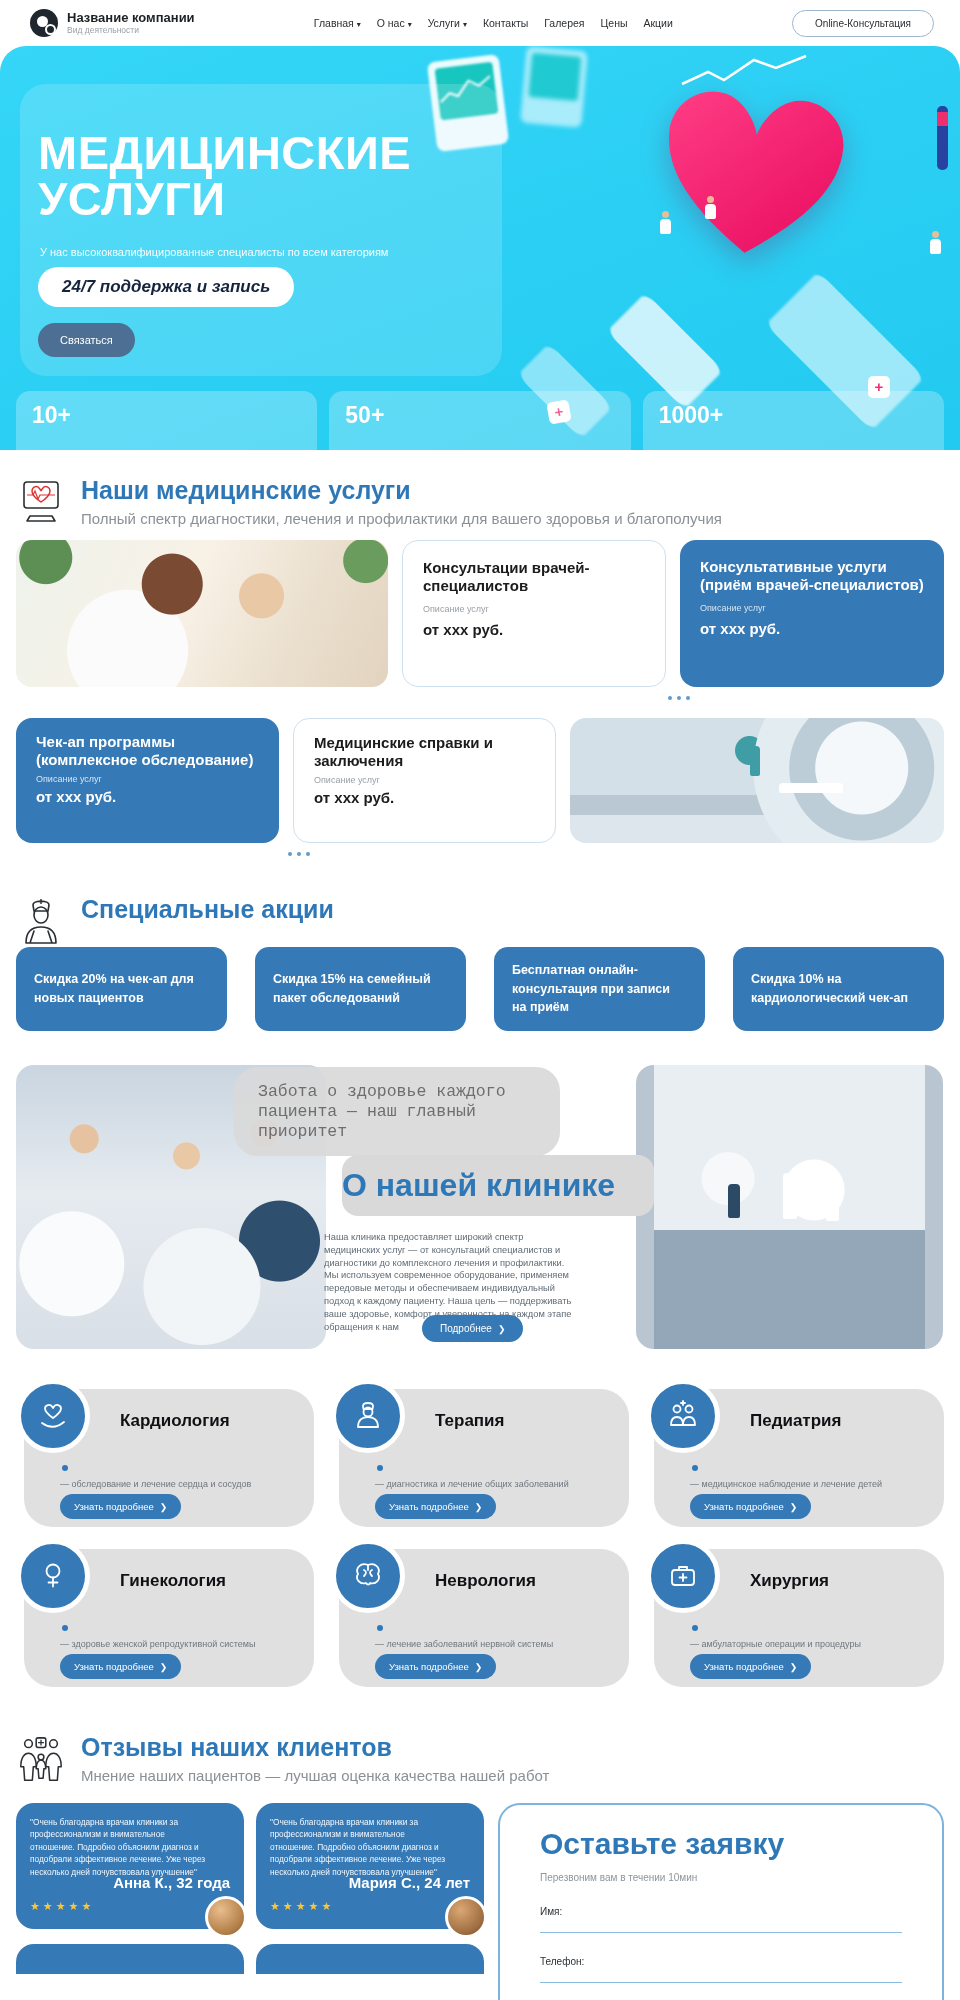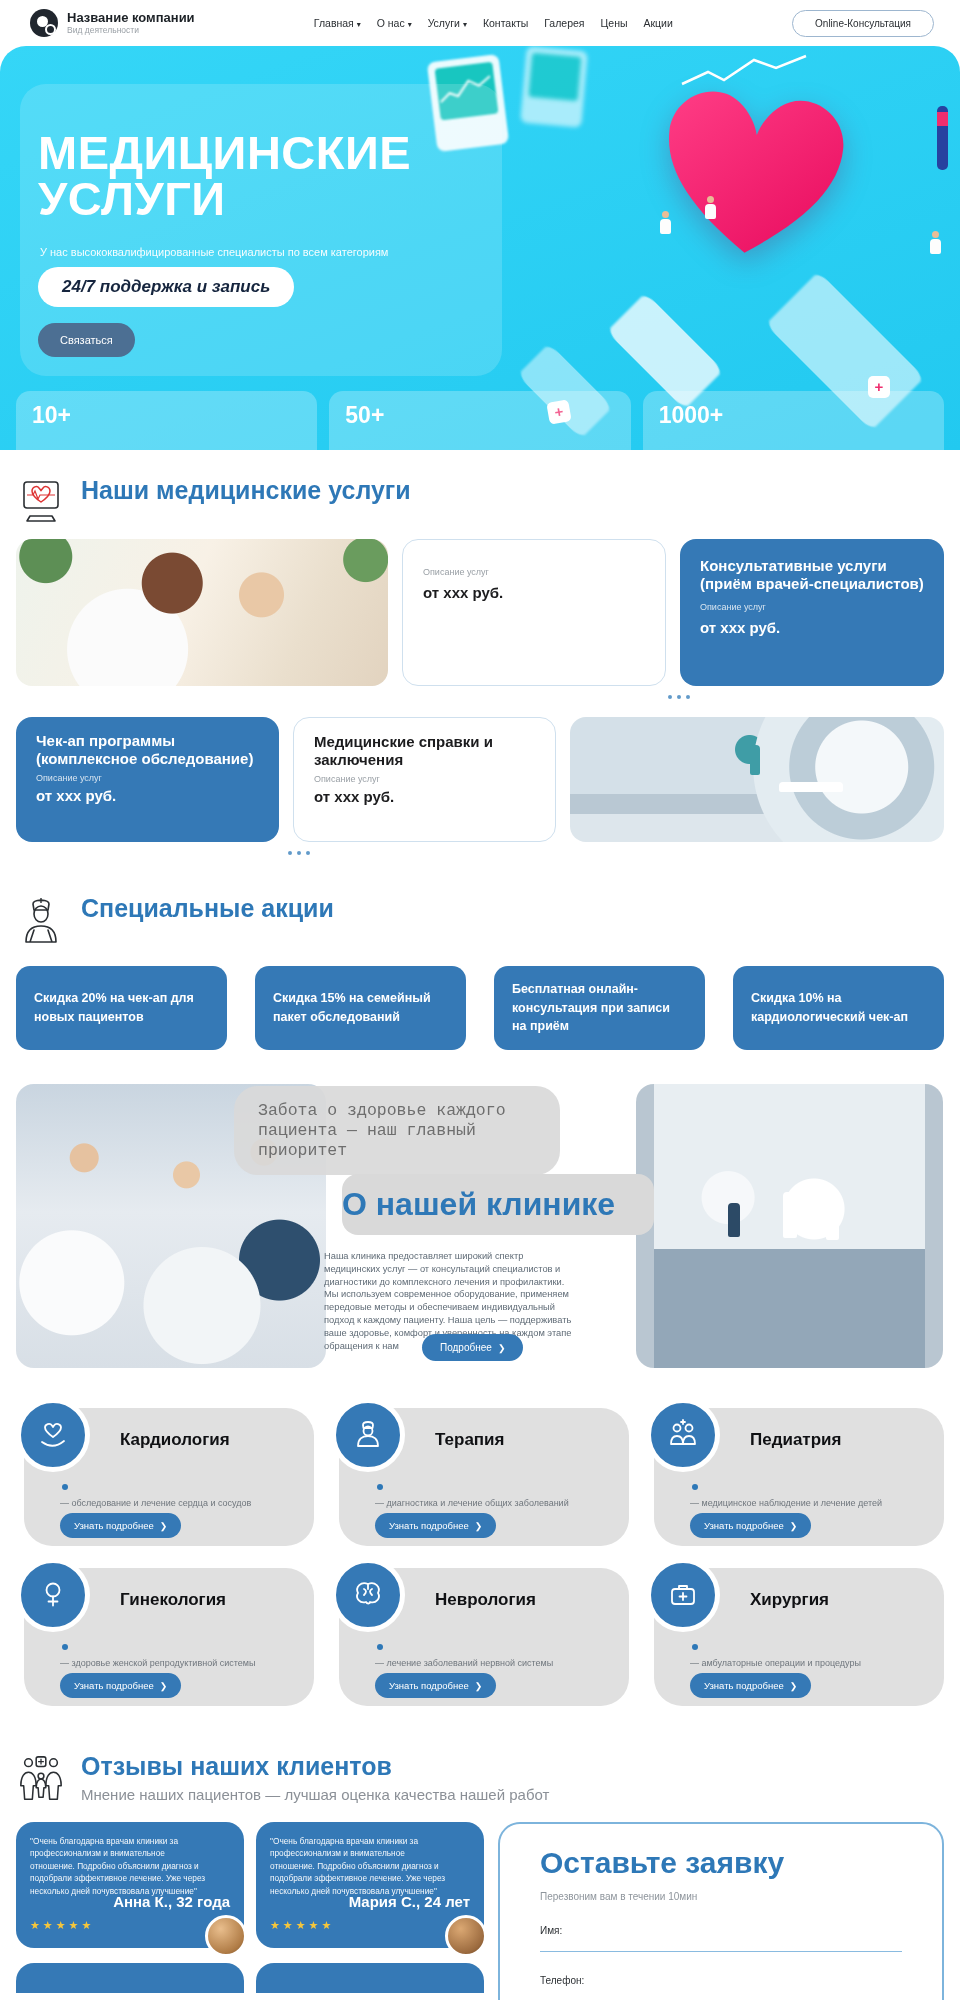--- a/index.html
+++ b/index.html
@@ -89,21 +89,21 @@
       linear-gradient(180deg,#c9d5e0,#e6ebf0 45%,#d8dfe6);}
   .ph-hall { background:
       linear-gradient(90deg,#b9c6d1 0 6%, transparent 6%),
       linear-gradient(-90deg,#b9c6d1 0 6%, transparent 6%),
       radial-gradient(circle at 30% 40%, #f6f8fa 0 26px, transparent 27px),
       radial-gradient(circle at 58% 44%, #ffffff 0 30px, transparent 31px),
       linear-gradient(180deg,#e8eef2 0 58%, #93a7b8 58% 100%);}
   .ph-fig { position:absolute; background:#fff; border-radius:4px 4px 2px 2px; }
   .ph-fig.navy { background:#2c4a66; }
   
-  .promo-row { display:flex; gap:28px; margin-top:20px; }
+  .promo-row { display:flex; gap:28px; }
   .promo { flex:1; background:#3579b6; border-radius:14px; color:#fff; font-weight:700; font-size:12.5px; line-height:1.5; padding:14px 18px; height:84px; display:flex; align-items:center; }
   
   .about { position:relative; height:296px; margin-top:30px; }
   .about-photo { position:absolute; top:4px; height:284px; border-radius:18px; overflow:hidden;}
   .about-quote { position:absolute; left:234px; top:6px; width:326px; background:rgba(217,217,217,.92); border-radius:24px; padding:15px 24px; font-size:16.5px; color:#6e6e6e; line-height:1.2;font-family:Liberation Mono, monospace;}
   .about-titlebox { position:absolute; left:342px; top:94px; width:312px; background:#d9d9d9; border-radius:16px; padding:12px 0; text-align:left; font-size:32px; font-weight:700; color:#2e78b7;}
   .about-text { position:absolute; left:324px; top:170px; width:252px; font-size:9.3px; color:#5f6b76; line-height:1.38;}
   .about-btn { position:absolute; left:422px; top:254px; background:#3579b6; border:none; color:#fff; border-radius:14px; padding:8px 18px; font-size:10px; cursor:pointer; font-family:inherit;}
   .about-btn .arr, .spec-btn .arr { font-size:9px; margin-left:6px; }
   
@@ -231,26 +231,28 @@
 <section class="section" style="margin-top:26px;">
   <div class="sec-head">
     <svg class="sec-icon" width="50" height="50" viewBox="0 0 50 50">
       <rect x="8" y="6" width="34" height="26" rx="3" class="ico-line"></rect>
       <path d="M25 26 c-6-4-9-7-9-11 c0-4 5-6 7-3 l2 2.5 l2-2.5 c2-3 7-1 7 3 c0 4-3 7-9 11z" style="fill:none;stroke:#d33;stroke-width:1.5"></path>
       <polyline points="11,19 17,19 19,15 22,23 24,19 39,19" style="fill:none;stroke:#d33;stroke-width:1.2"></polyline>
       <path d="M14 40 h22 l3 5 h-28 z M12 45 h26" class="ico-line"></path>
     </svg>
     <div>
       <h2 class="sec-title">Наши медицинские услуги</h2>
+      <div class="sec-sub">Полный спектр диагностики, лечения и профилактики для вашего здоровья и благополучия</div>
     </div>
   </div>
 
   <div class="svc-row">
     <div class="photo ph-family" style="width:372px; height:147px;"></div>
     <div class="card white" style="width:264px; height:147px;">
+      <div class="card-title">Консультации врачей-специалистов</div>
       <div class="card-desc">Описание услуг</div>
       <div class="card-price">от ххх руб.</div>
     </div>
     <div class="card blue" style="flex:1; height:147px;">
       <div class="card-title">Консультативные услуги (приём врачей-специалистов)</div>
       <div class="card-desc">Описание услуг</div>
       <div class="card-price">от ххх руб.</div>
     </div>
   </div>
   <div class="dots" style="margin-left:652px;">

